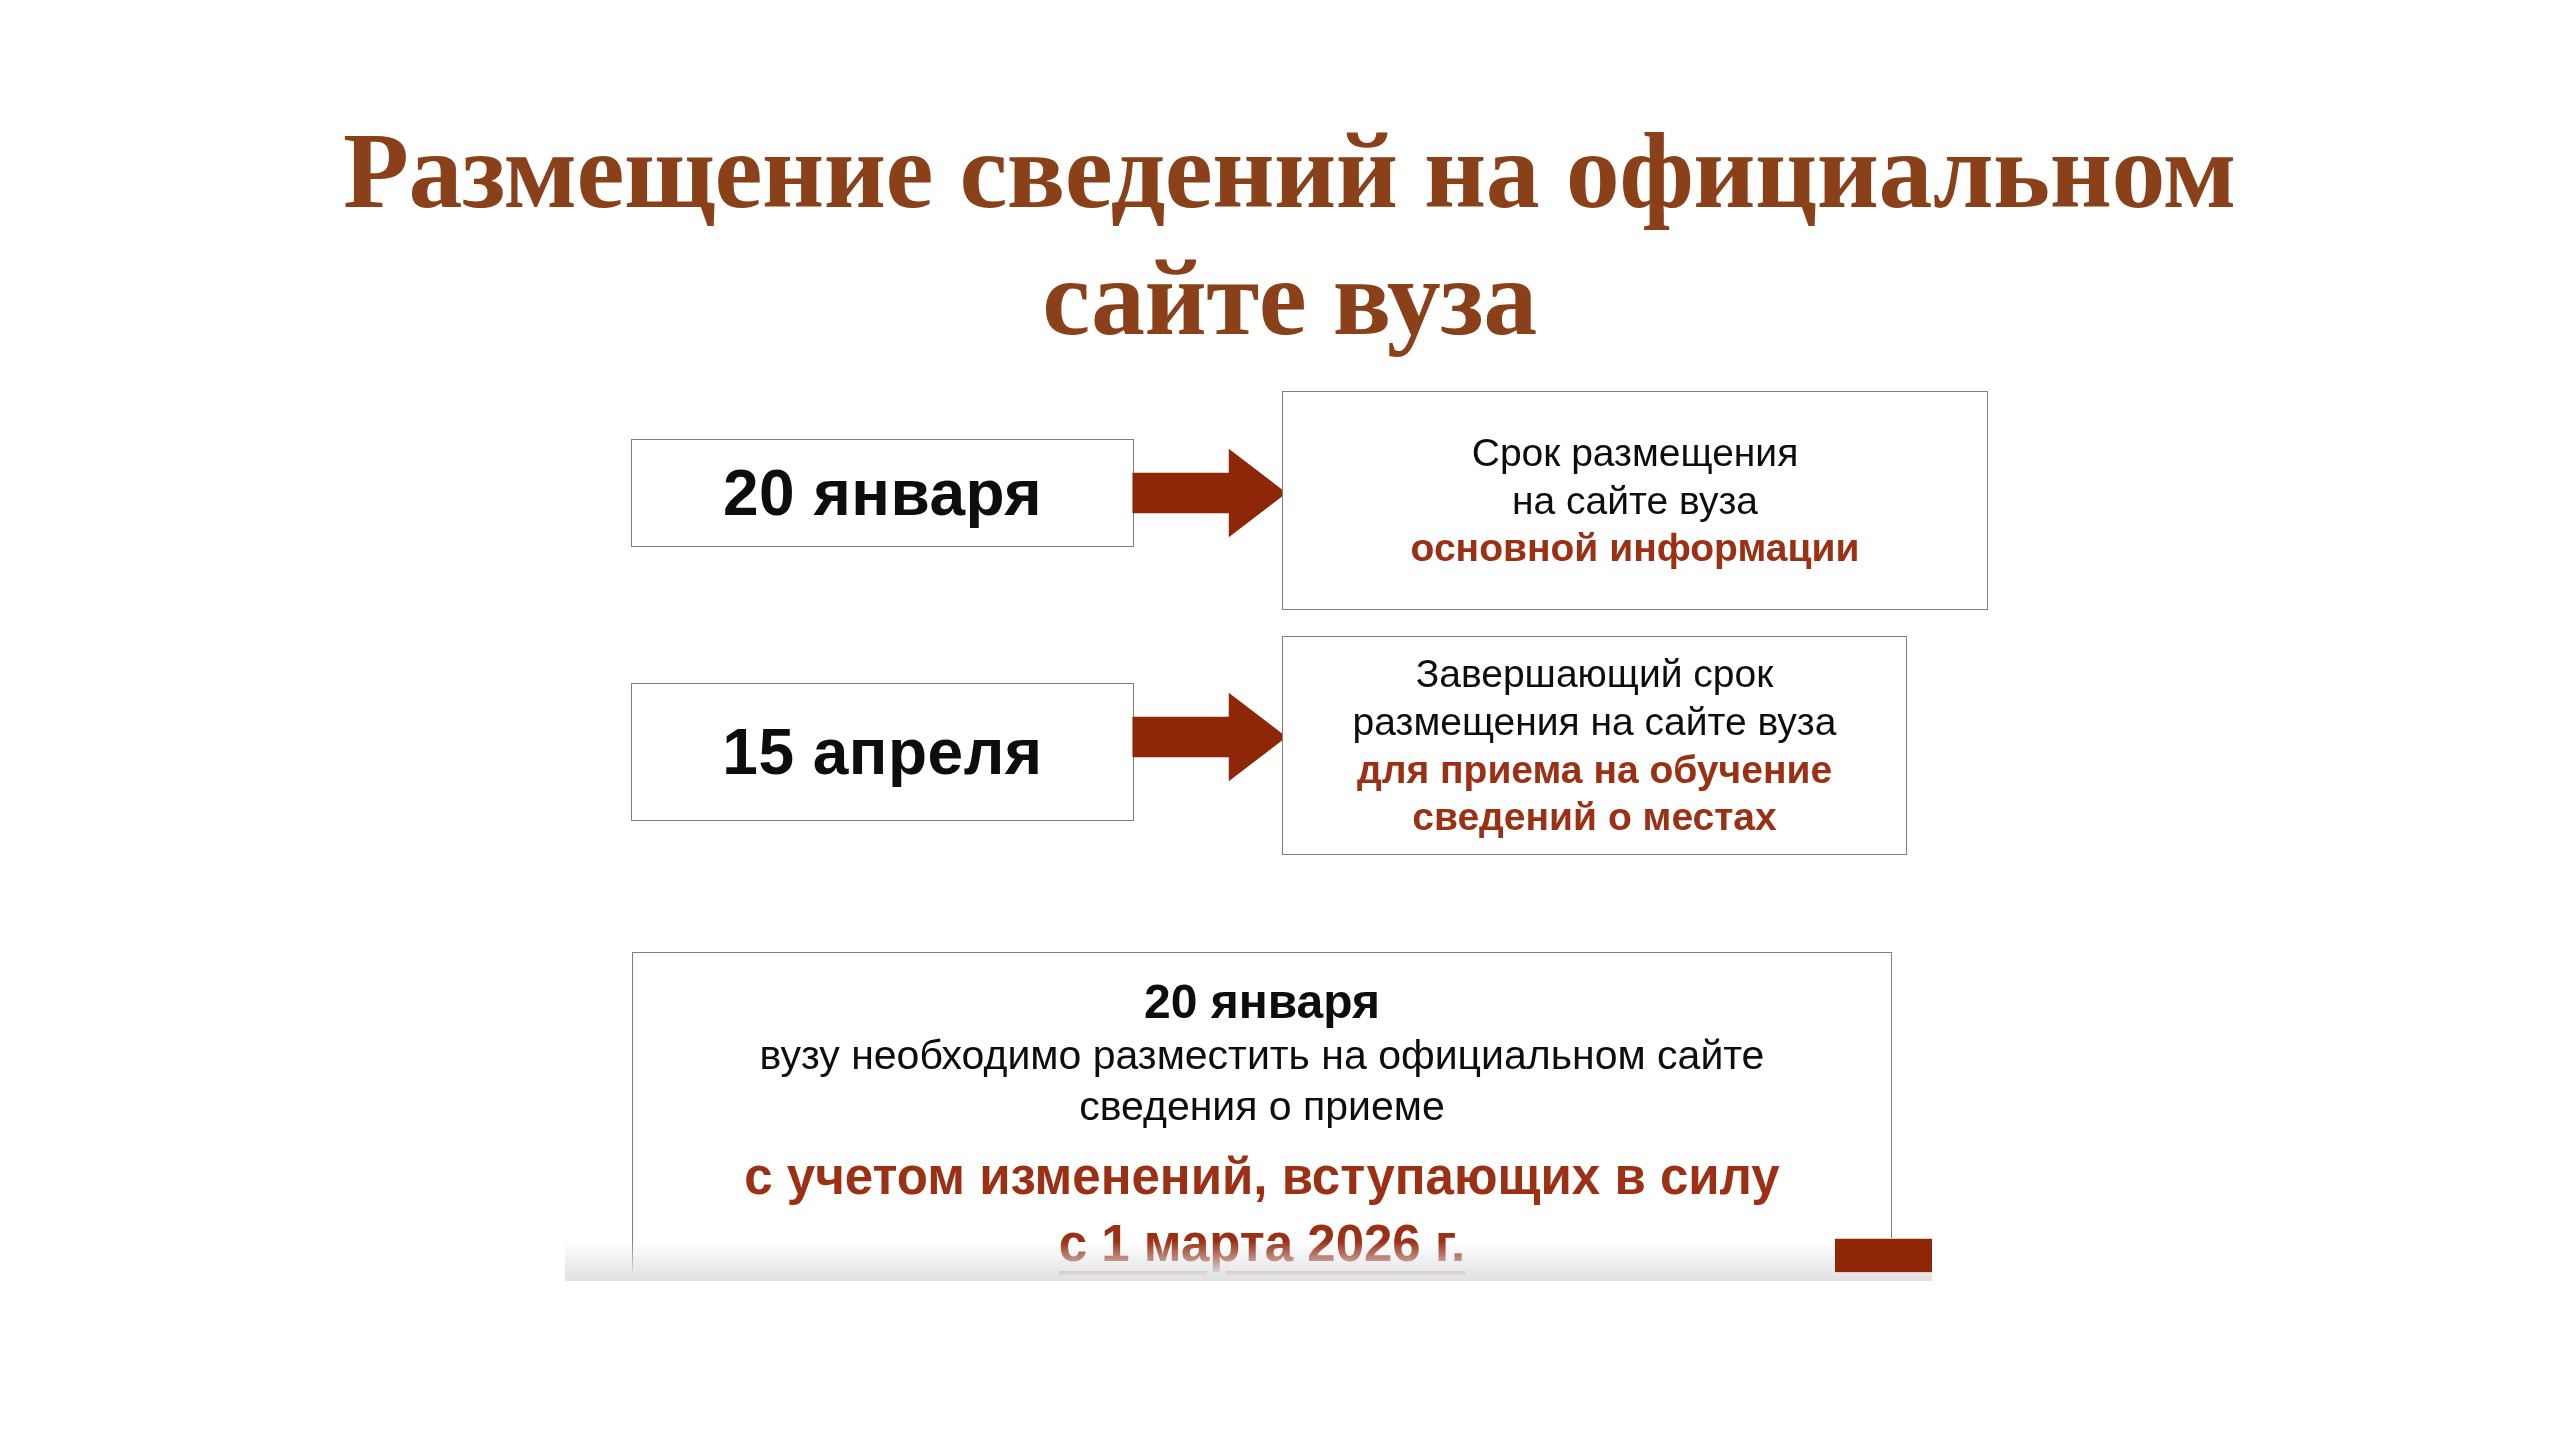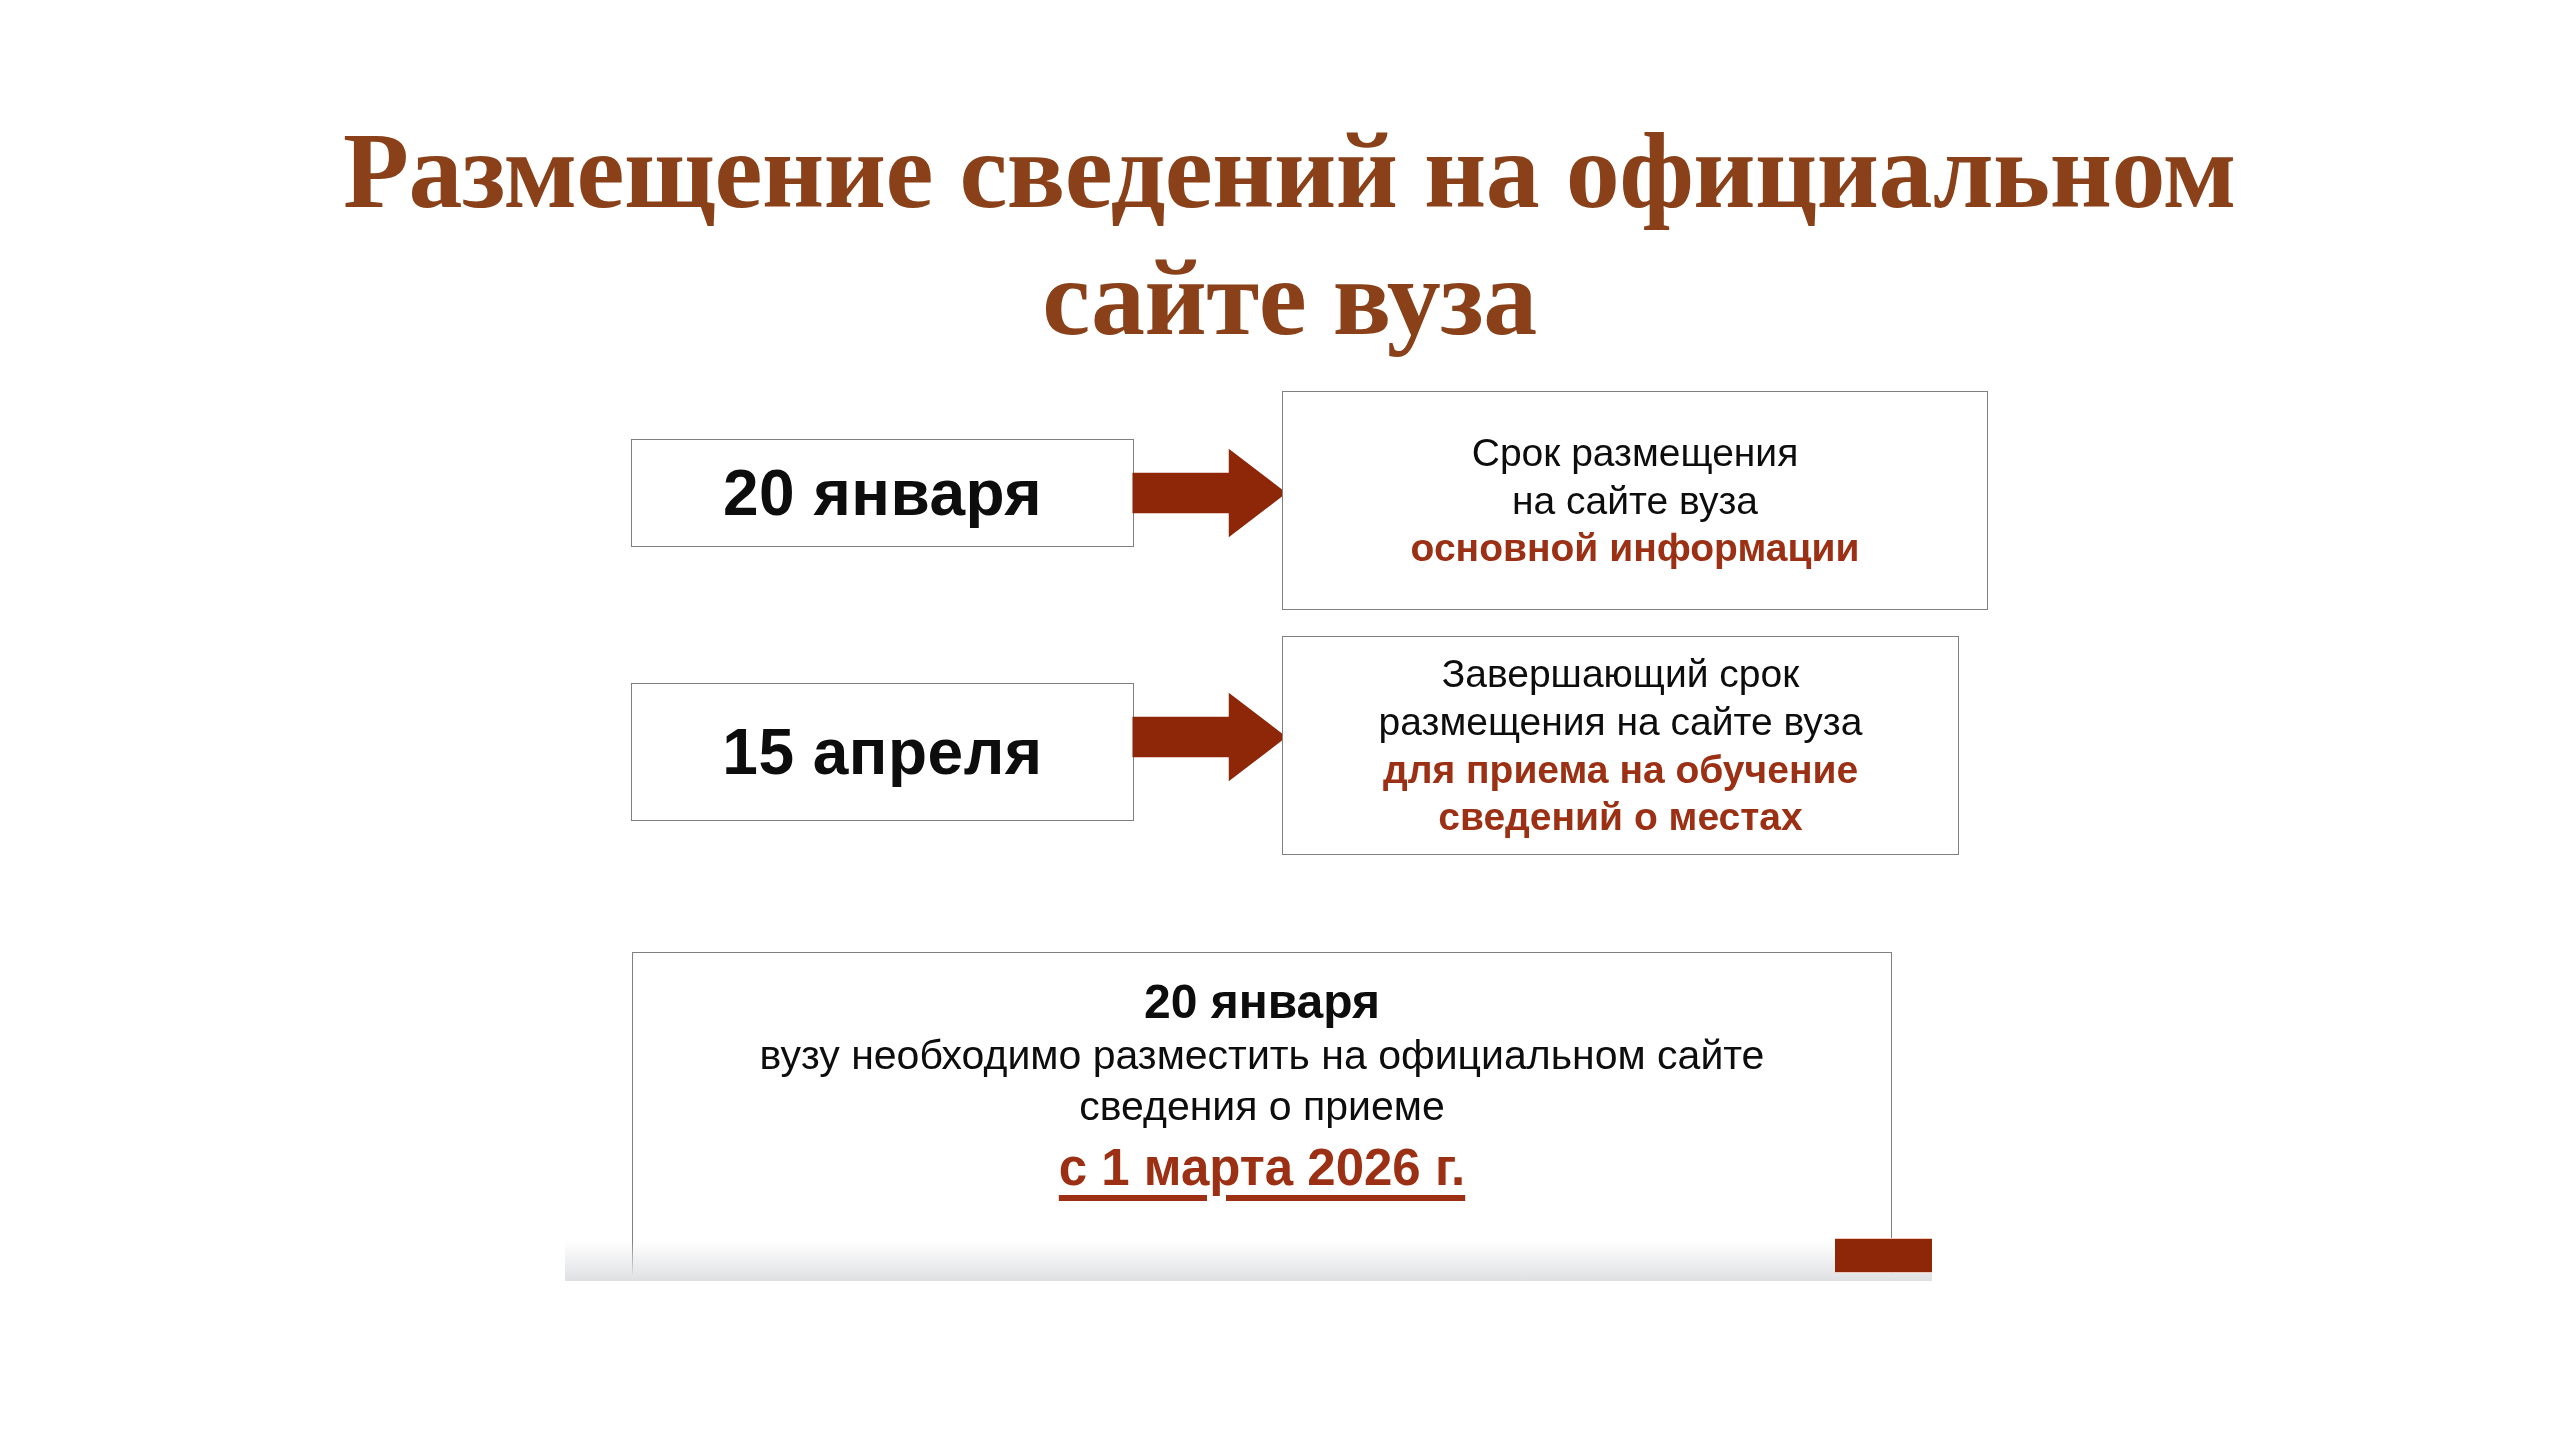--- a/index.html
+++ b/index.html
@@ -68,21 +68,21 @@
     position: absolute;
     background: #ffffff;
     border: 1.9px solid #808080;
     display: flex;
     flex-direction: column;
     align-items: center;
     justify-content: center;
     padding: 5.8px 9.7px;
   }
   #info-box-1 { left: 1282px; top: 391px; width: 706px; height: 219px; }
-  #info-box-2 { left: 1282px; top: 636px; width: 677px; height: 219px; }
+  #info-box-2 { left: 1282px; top: 636px; width: 625px; height: 219px; }
 
   .info-line-plain {
     font-family: "Liberation Sans", sans-serif;
     font-size: 39px;
     font-weight: normal;
     color: #0d0d0d;
     line-height: 1.22;
     text-align: center;
     white-space: nowrap;
   }
@@ -204,20 +204,21 @@
     <div class="info-line-plain">Завершающий срок</div>
     <div class="info-line-plain">размещения на сайте вуза</div>
     <div class="info-line-accent">для приема на обучение</div>
     <div class="info-line-accent">сведений о местах</div>
   </div>
 
   <div id="bottom-box">
     <div class="b-head">20 января</div>
     <div class="b-plain">вузу необходимо разместить на официальном сайте</div>
     <div class="b-plain">сведения о приеме</div>
+    <div class="b-accent">с учетом изменений, вступающих в силу</div>
     <div class="b-accent-underline">с 1 марта 2026 г.</div>
   </div>
 
   <div id="bottom-fade"></div>
   <div id="bottom-chip"></div>
 
 </div>
 
 
 </body></html>

